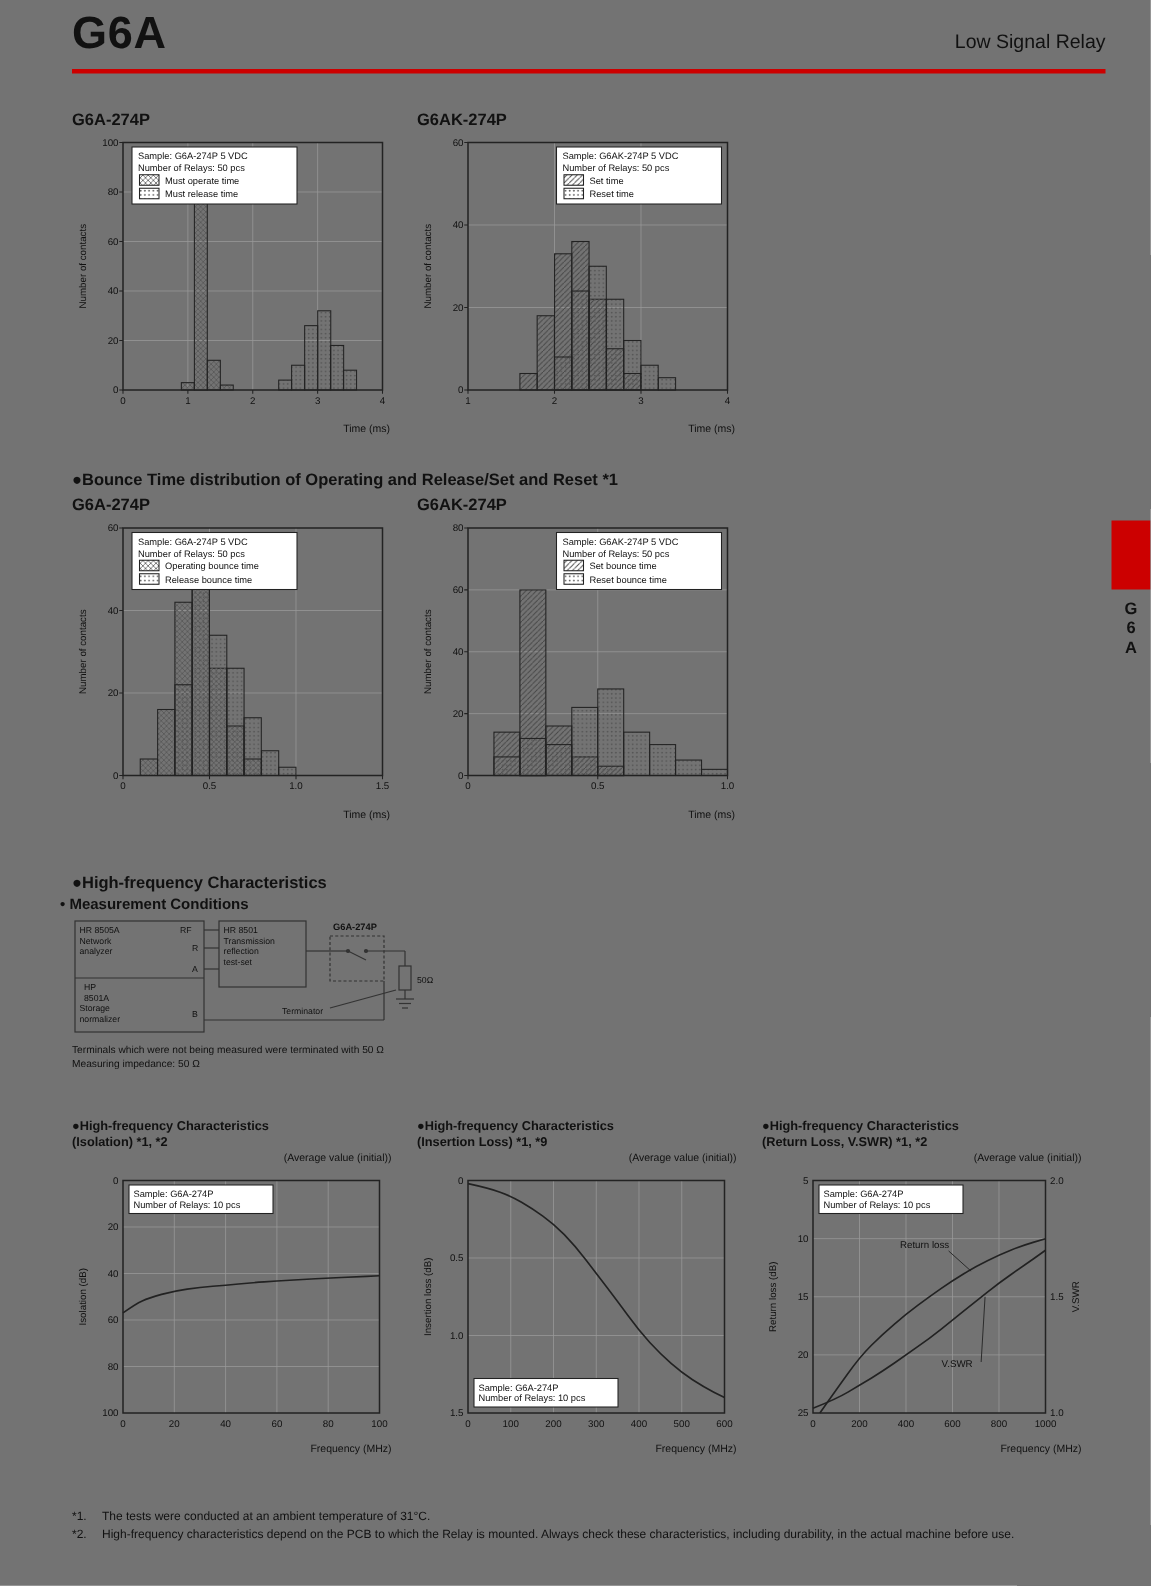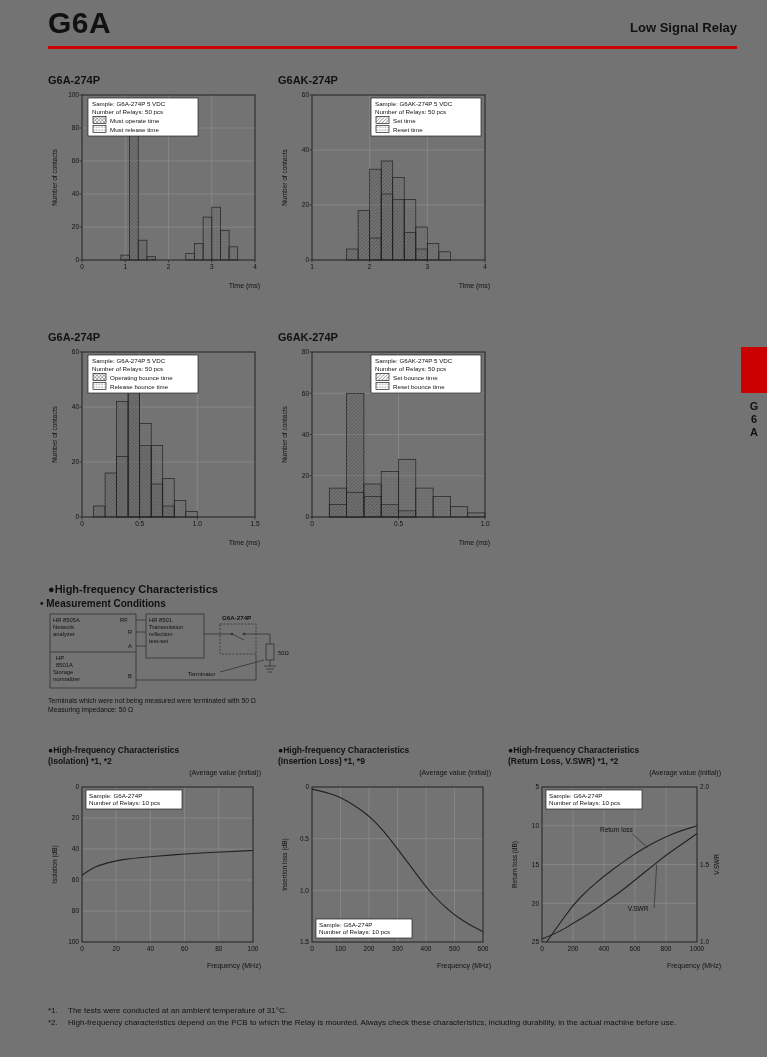--- a/index.html
+++ b/index.html
@@ -1,21 +1,21 @@
 <!DOCTYPE html>
 <html><head>
 <meta charset="utf-8">
 <style>
   html,body{margin:0;padding:0}
   body{width:767px;height:1057px;background:#fff;color:#111;
        font-family:"Liberation Sans","DejaVu Sans",sans-serif;}
   .page{position:relative;width:767px;height:1057px;background:#737373;overflow:hidden}
   .header{position:absolute;left:48px;right:30px;top:6px;display:flex;justify-content:space-between;align-items:flex-end}
   .product{font-size:30px;font-weight:700;letter-spacing:.5px}
-  .subtitle{font-size:13px;font-weight:700;padding-bottom:5px}
+  .subtitle{font-size:13px;font-weight:400;padding-bottom:5px}
   .rule{position:absolute;left:48px;right:30px;top:46px;height:3px;background:#cc0000}
   .sec-title{position:absolute;left:48px;font-size:11px;font-weight:700}
   .sub-title{position:absolute;font-size:10px;font-weight:700}
   .chart-col{position:absolute;width:215px}
   .chart-title{font-size:11px;font-weight:700;margin-bottom:1px}
   .hf-col{position:absolute;width:215px}
   .hf-head div{font-size:8.5px;font-weight:700;line-height:1.3}
   .avg{font-size:7px;text-align:right;margin:2px 2px 1px 0}
   .meas-note{position:absolute;left:48px;font-size:6.8px}
   .note-row{position:absolute;left:48px;width:695px;display:flex;gap:4px;font-size:8px;line-height:1.3}
@@ -159,20 +159,21 @@
         <rect x="93" y="11" width="110" height="38" fill="#fff" stroke="#222" stroke-width="0.7"></rect>
         <text x="97" y="19" font-size="6.2" fill="#111">Sample: G6AK-274P 5 VDC</text>
         <text x="97" y="27" font-size="6.2" fill="#111">Number of Relays: 50 pcs</text>
         <rect x="98" y="29.5" width="13" height="7" fill="url(#diag1)" stroke="#222" stroke-width="0.7"></rect>
         <text x="115" y="35.5" font-size="6.2" fill="#111">Set time</text>
         <rect x="98" y="38.5" width="13" height="7" fill="url(#dots1)" stroke="#222" stroke-width="0.7"></rect>
         <text x="115" y="44.5" font-size="6.2" fill="#111">Reset time</text>
       </svg>
   </div>
 
+  <div class="sec-title" style="top:314px">●Bounce Time distribution of Operating and Release/Set and Reset *1</div>
 
   <div class="chart-col" style="left:48px;top:331px">
     <div class="chart-title">G6A-274P</div>
     <svg class="chart" width="215" height="205" viewBox="0 0 215 205">
         <defs>
           <pattern id="diag2" width="3.5" height="3.5" patternUnits="userSpaceOnUse">
             <path d="M0 3.5L3.5 0" stroke="#444" stroke-width="0.6"></path>
           </pattern>
           <pattern id="cross2" width="3.5" height="3.5" patternUnits="userSpaceOnUse">
             <path d="M0 3.5L3.5 0M0 0L3.5 3.5" stroke="#555" stroke-width="0.5"></path>

